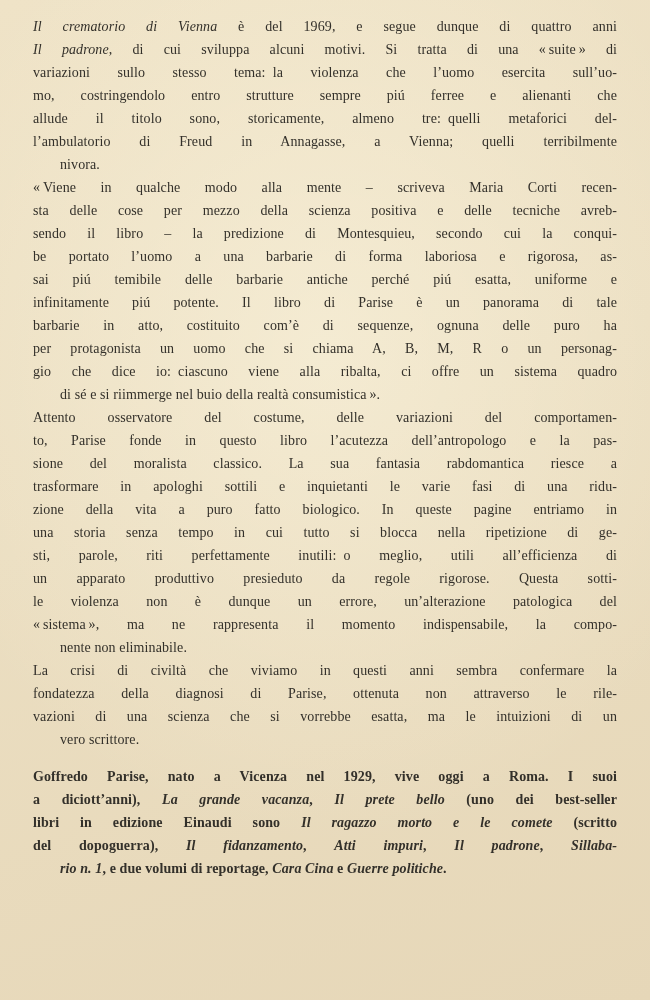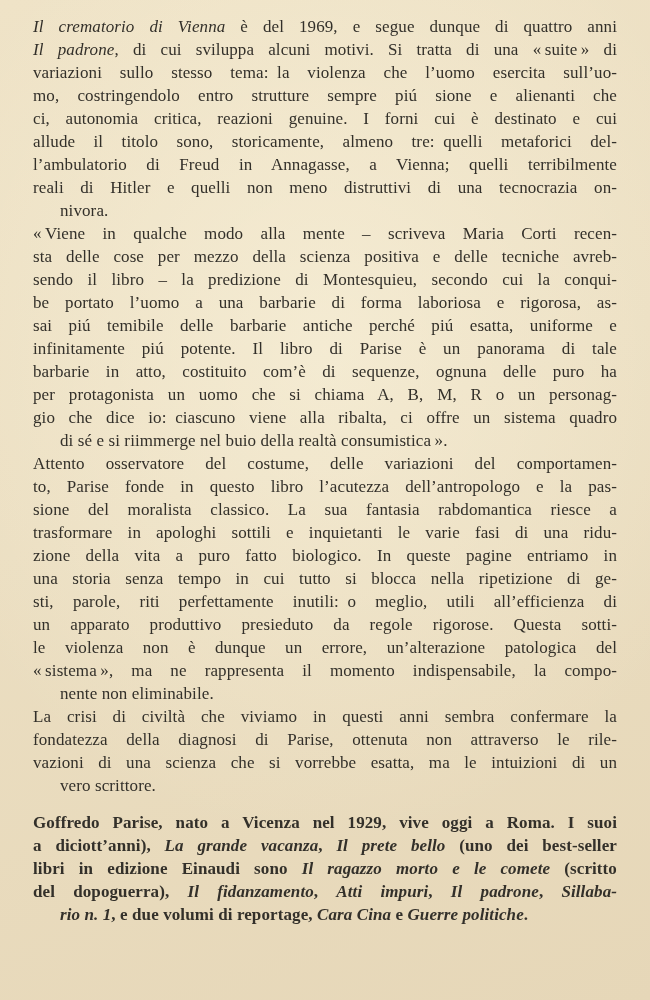--- a/index.html
+++ b/index.html
@@ -30,21 +30,21 @@
     margin: 0;
     padding: 0;
   }
   .paragraph.gap-before {
     margin-top: 14px;
     font-weight: bold;
   }
   .line {
     height: 23px;
     line-height: 23px;
-    font-size: 17px;
+    font-size: 14px;
     letter-spacing: 0.1px;
     text-align: justify;
     text-align-last: justify;
     white-space: nowrap;
     font-feature-settings: "onum" 1;
   }
   .line.para-end {
     text-align: left;
     text-align-last: left;
     margin-left: 27px;
@@ -55,25 +55,23 @@
 </style>
 </head>
 <body style="color: rgb(51, 48, 42);">
 
 <div class="page">
   <div class="text-block">
       <div class="paragraph">
         <div class="line"><i>Il crematorio di Vienna</i> è del 1969, e segue dunque di quattro anni</div>
         <div class="line"><i>Il padrone</i>, di cui sviluppa alcuni motivi. Si tratta di una « suite » di</div>
         <div class="line">variazioni sullo stesso tema: la violenza che l’uomo esercita sull’uo-</div>
-        <div class="line">mo, costringendolo entro strutture sempre piú sione e alienanti che</div>
-        <div class="line">ci, autonomia critica, reazioni genuine. I forni cui è destinato e cui</div>
+        <div class="line">mo, costringendolo entro strutture sempre piú ferree e alienanti che</div>
         <div class="line">allude il titolo sono, storicamente, almeno tre: quelli metaforici del-</div>
         <div class="line">l’ambulatorio di Freud in Annagasse, a Vienna; quelli terribilmente</div>
-        <div class="line">reali di Hitler e quelli non meno distruttivi di una tecnocrazia on-</div>
         <div class="line para-end">nivora.</div>
       </div>
       <div class="paragraph">
         <div class="line">« Viene in qualche modo alla mente – scriveva Maria Corti recen-</div>
         <div class="line">sta delle cose per mezzo della scienza positiva e delle tecniche avreb-</div>
         <div class="line">sendo il libro – la predizione di Montesquieu, secondo cui la conqui-</div>
         <div class="line">be portato l’uomo a una barbarie di forma laboriosa e rigorosa, as-</div>
         <div class="line">sai piú temibile delle barbarie antiche perché piú esatta, uniforme e</div>
         <div class="line">infinitamente piú potente. Il libro di Parise è un panorama di tale</div>
         <div class="line">barbarie in atto, costituito com’è di sequenze, ognuna delle puro ha</div>

